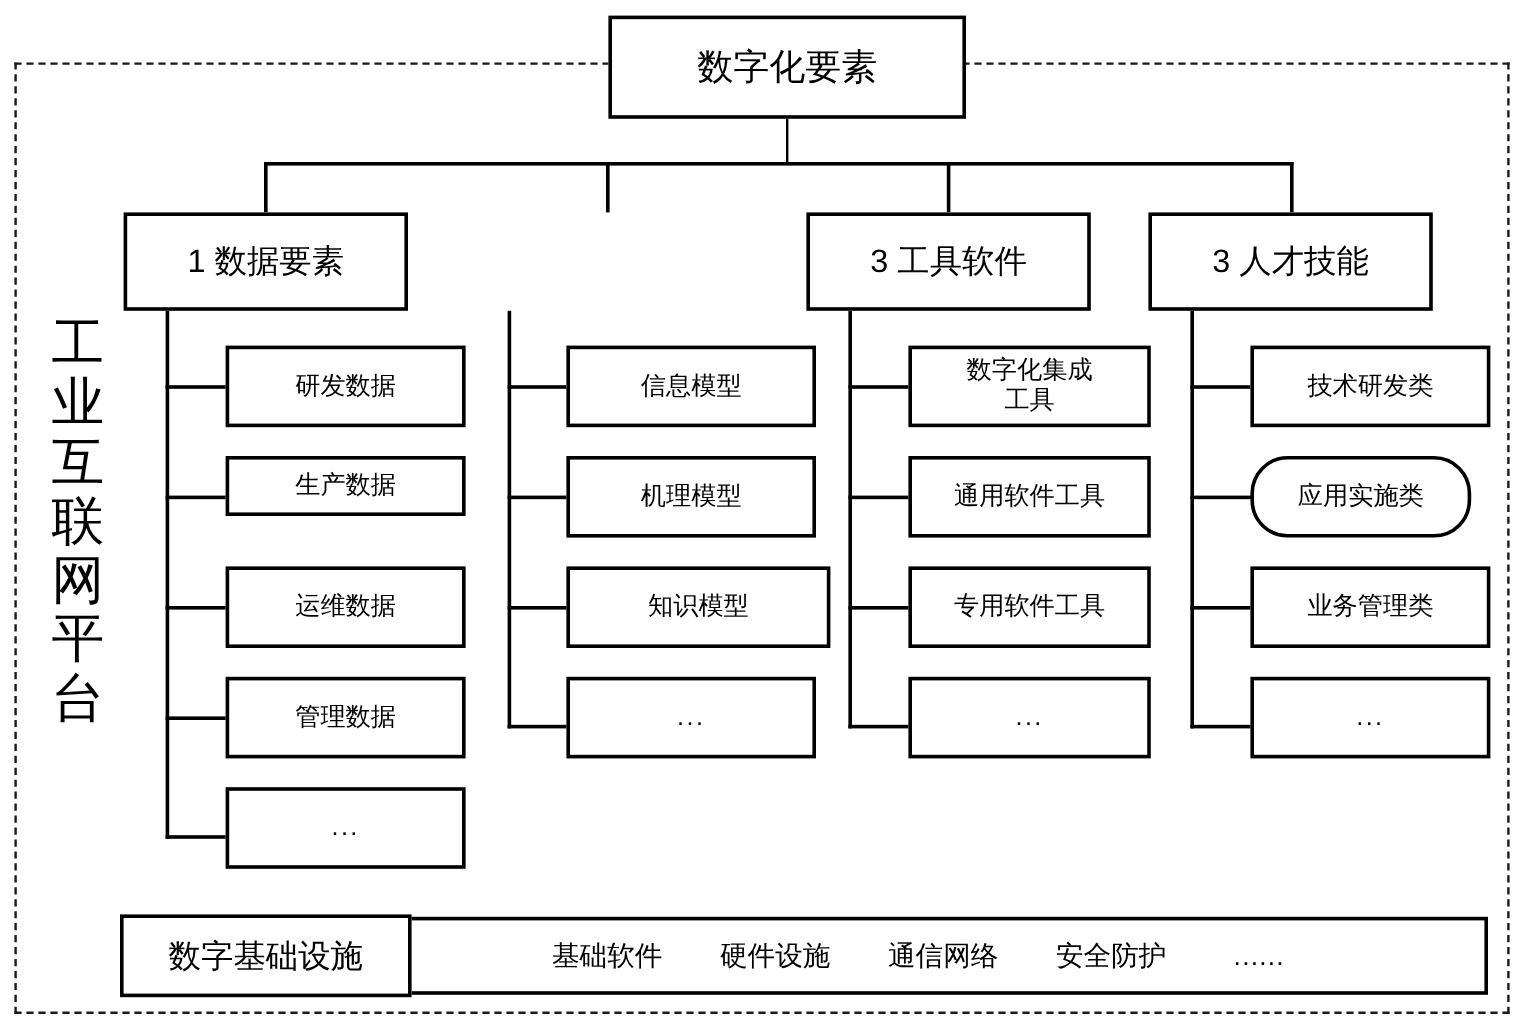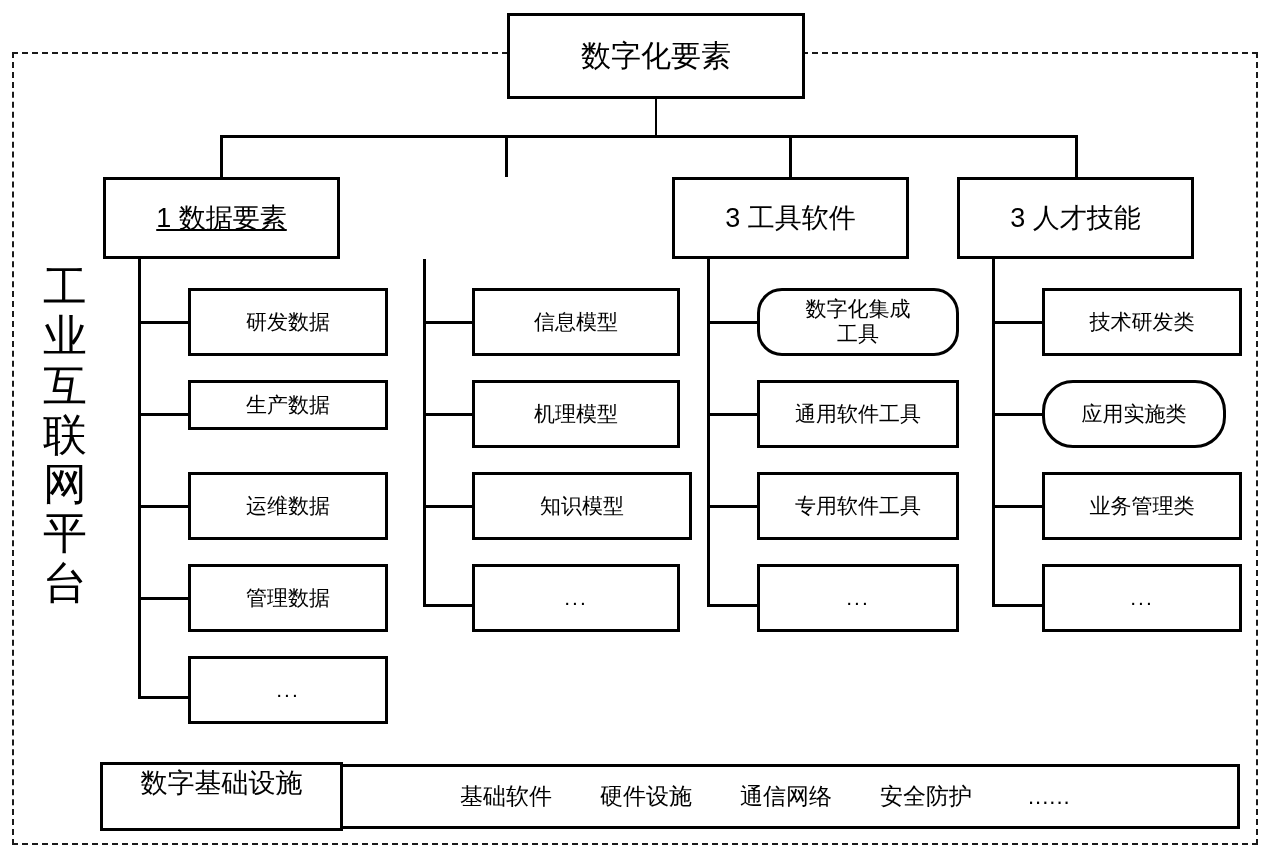--- a/index.html
+++ b/index.html
@@ -99,21 +99,21 @@
   #infra-title {
     position: absolute;
     left: 100px;
     top: 762px;
     width: 243px;
     height: 69px;
     box-sizing: border-box;
     border: 3px solid #000000;
     background: #ffffff;
     display: flex;
-    align-items: flex-start;
+    align-items: center;
     justify-content: center;
     font-size: 27px;
     z-index: 6;
   }
   #infra-items {
     position: absolute;
     left: 400px;
     top: 764px;
     width: 840px;
     height: 65px;
@@ -154,21 +154,21 @@
 
   <div class="line line-thin-v" style="left:655px; top:99px; width:2px; height:38px;"></div>
 
   <div class="line line-h" style="left:220px; top:135px; width:858px; height:3px;"></div>
 
   <div class="line line-v" style="left:220px; top:135px; width:3px; height:42px;"></div>
   <div class="line line-v" style="left:505px; top:135px; width:3px; height:42px;"></div>
   <div class="line line-v" style="left:789px; top:135px; width:3px; height:42px;"></div>
   <div class="line line-v" style="left:1075px; top:135px; width:3px; height:42px;"></div>
 
-  <div class="node node-cat" style="left:103px; top:177px; width:237px; height:82px;text-decoration:underline;">
+  <div class="node node-cat" style="left:103px; top:177px; width:237px; height:82px;">
     <span>1 数据要素</span>
   </div>
 
   <div class="line line-v" style="left:138px; top:259px; width:3px; height:440px;"></div>
   <div class="line line-h" style="left:138px; top:321px; width:52px; height:3px;"></div>
   <div class="line line-h" style="left:138px; top:413px; width:52px; height:3px;"></div>
   <div class="line line-h" style="left:138px; top:505px; width:52px; height:3px;"></div>
   <div class="line line-h" style="left:138px; top:597px; width:52px; height:3px;"></div>
   <div class="line line-h" style="left:138px; top:696px; width:52px; height:3px;"></div>
 
@@ -207,21 +207,21 @@
   </div>
 
   <div class="node node-cat" style="left:672px; top:177px; width:237px; height:82px;">
     <span>3 工具软件</span>
   </div>
   <div class="line line-v" style="left:707px; top:259px; width:3px; height:348px;"></div>
   <div class="line line-h" style="left:707px; top:321px; width:52px; height:3px;"></div>
   <div class="line line-h" style="left:707px; top:413px; width:52px; height:3px;"></div>
   <div class="line line-h" style="left:707px; top:505px; width:52px; height:3px;"></div>
   <div class="line line-h" style="left:707px; top:604px; width:52px; height:3px;"></div>
-  <div class="node node-leaf" style="left:757px; top:288px; width:202px; height:68px; white-space:pre-line;border-radius:25px;">
+  <div class="node node-leaf" style="left:757px; top:288px; width:202px; height:68px; white-space:pre-line;">
     <span>数字化集成
 工具</span>
   </div>
   <div class="node node-leaf" style="left:757px; top:380px; width:202px; height:68px;">
     <span>通用软件工具</span>
   </div>
   <div class="node node-leaf" style="left:757px; top:472px; width:202px; height:68px;">
     <span>专用软件工具</span>
   </div>
   <div class="node node-leaf node-ellipsis" style="left:757px; top:564px; width:202px; height:68px;">

